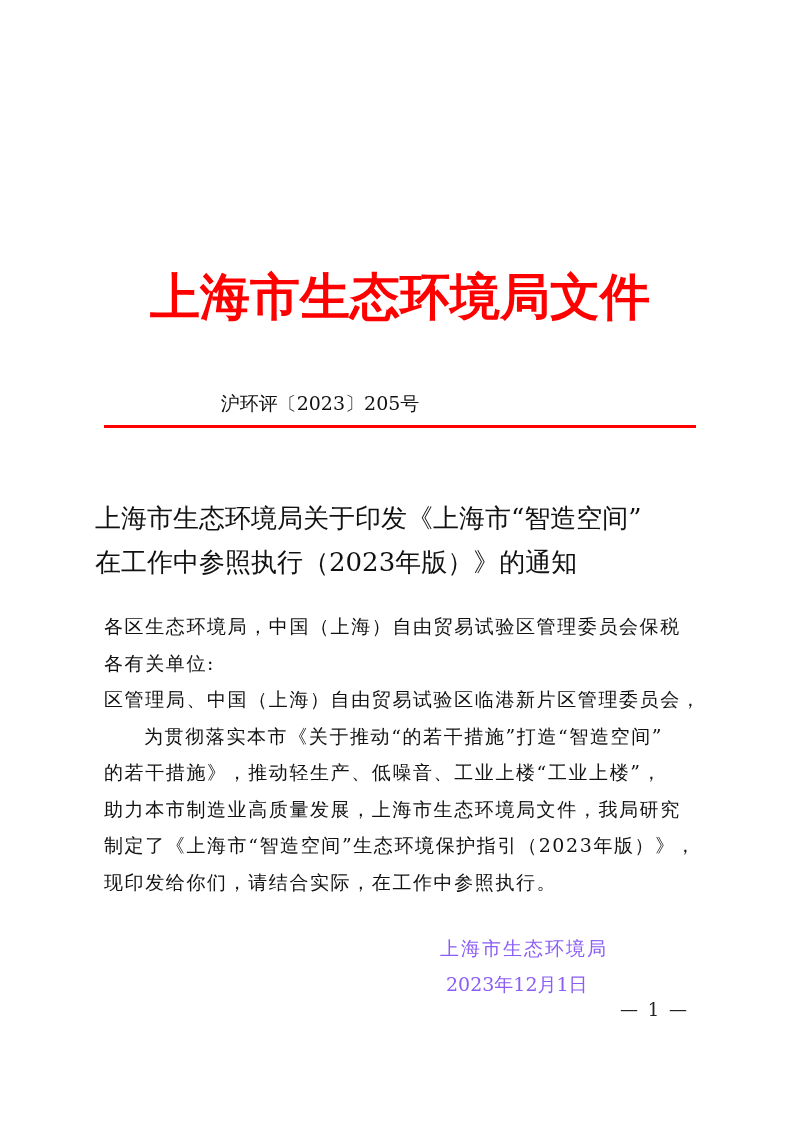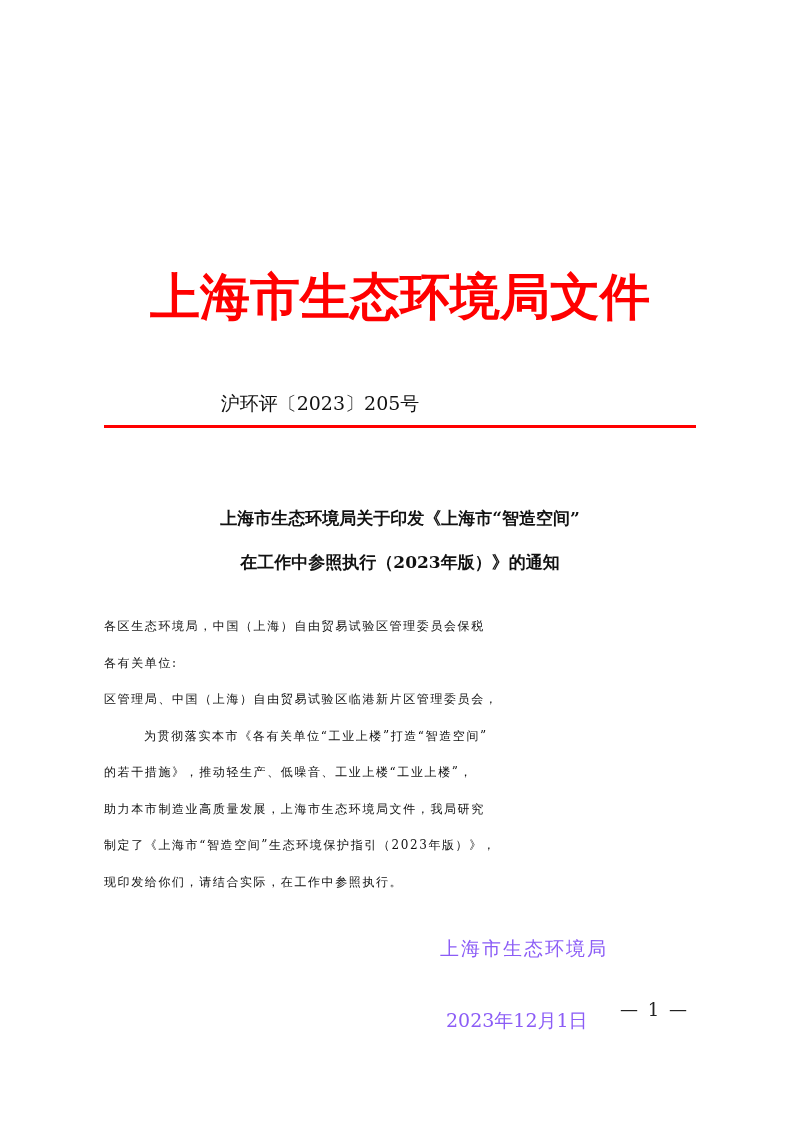--- a/index.html
+++ b/index.html
@@ -47,50 +47,50 @@
       left: 104px;
       width: 592px;
       top: 425px;
       height: 3px;
       background: #ff0000;
     }
     .title {
       position: absolute;
       left: 95px; width: 610px;
       top: 496px;
-      text-align: center;
+      text-align: left;
       font-family: "DejaVu Serif", "Liberation Serif", serif;
-      font-weight: bold;
-      font-size: 17px;
+      font-weight: normal;
+      font-size: 26px;
       line-height: 44px;
       color: #111111;
     }
     .title .line { display: block; white-space: nowrap; }
     .body-text {
       position: absolute;
       left: 104px;
       width: 592px;
       top: 608px;
-      font-size: 12px;
+      font-size: 19px;
       line-height: 36.5px;
       color: #111111;
       letter-spacing: 1.6px;
     }
     .body-text .line { display: block; white-space: nowrap; }
     .body-text .indent { padding-left: 40px; }
     .signature {
       position: absolute;
       left: 440px;
       top: 930px;
       font-size: 19px;
       line-height: 36px;
       color: #8b5cf6;
     }
     .signature .org { letter-spacing: 2px; }
-    .signature .date { display: block; padding-left: 6px; margin-top: 36px; }
+    .signature .date { display: block; padding-left: 6px; }
     .page-number {
       position: absolute;
       left: 620px;
       top: 998px;
       font-size: 18px;
       line-height: 24px;
       color: #222222;
       letter-spacing: 2px;
     }
   </style>
@@ -107,21 +107,21 @@
 
   <div class="title">
     <span class="line">上海市生态环境局关于印发《上海市“智造空间”</span>
     <span class="line">在工作中参照执行（2023年版）》的通知</span>
   </div>
 
   <div class="body-text">
     <span class="line">各区生态环境局，中国（上海）自由贸易试验区管理委员会保税</span>
     <span class="line">各有关单位:</span>
     <span class="line">区管理局、中国（上海）自由贸易试验区临港新片区管理委员会，</span>
-    <span class="line indent">为贯彻落实本市《各有关单位“工业上楼”打造“智造空间”</span>
+    <span class="line indent">为贯彻落实本市《关于推动“的若干措施”打造“智造空间”</span>
     <span class="line">的若干措施》，推动轻生产、低噪音、工业上楼“工业上楼”，</span>
     <span class="line">助力本市制造业高质量发展，上海市生态环境局文件，我局研究</span>
     <span class="line">制定了《上海市“智造空间”生态环境保护指引（2023年版）》，</span>
     <span class="line">现印发给你们，请结合实际，在工作中参照执行。</span>
   </div>
 
   <div class="signature">
     <span class="org">上海市生态环境局</span>
     <span class="date">2023年12月1日</span>
   </div>

